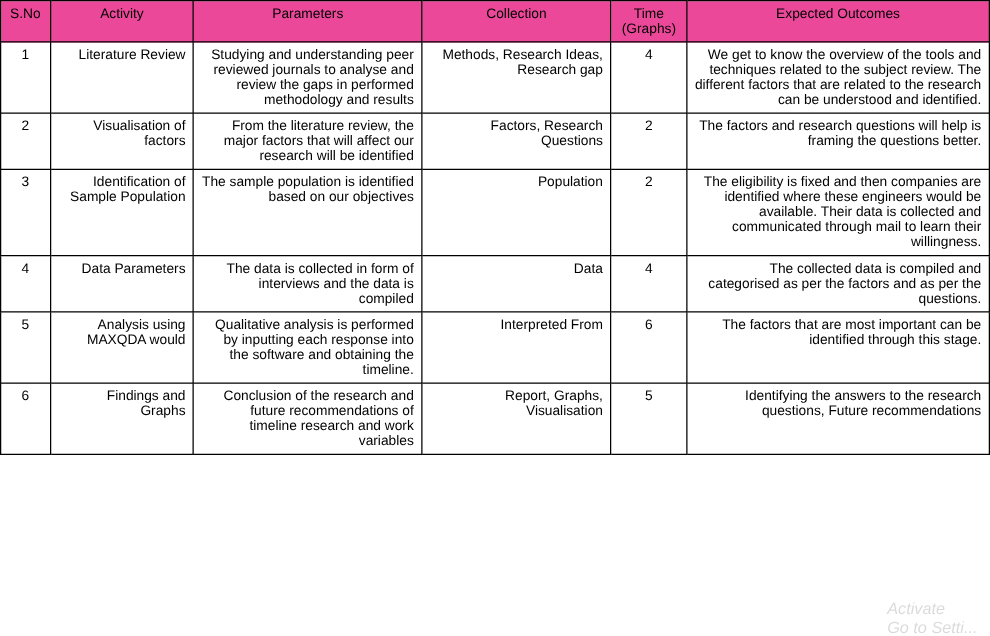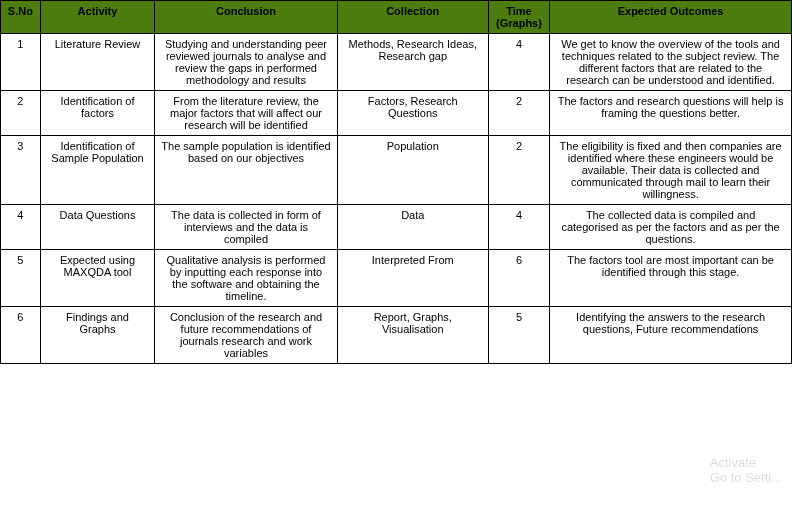--- a/index.html
+++ b/index.html
@@ -14,105 +14,106 @@
     }
     table {
       width: 792px;
       border-collapse: collapse;
       border: 1px solid #000;
     }
     th, td {
       border: 1px solid #000;
       padding: 4px 6px;
       vertical-align: top;
-      text-align: center;
+      text-align: right;
     }
     th {
       text-align: center;
-      font-weight: bold;
-      background: #4d7c0f;
+      font-weight: normal;
+      background: #ec4899;
     }
     td.center {
       text-align: center;
     }
     .watermark {
       position: absolute;
-      bottom: 24px;
+      bottom: 0;
       right: 10px;
       color: rgba(0,0,0,0.15);
       font-size: 13px;
+      font-style: italic;
       pointer-events: none;
       margin-top: 44px;
     }
     .col-sno { width: 38px; }
     .col-activity { width: 110px; }
     .col-description { width: 175px; }
     .col-parameters { width: 145px; }
     .col-time { width: 58px; }
     .col-expected { width: 232px; }
   </style>
 </head>
 <body>
 
 <table>
   <thead>
     <tr>
       <th class="col-sno">S.No</th>
       <th class="col-activity">Activity</th>
-      <th class="col-description">Conclusion</th>
+      <th class="col-description">Parameters</th>
       <th class="col-parameters">Collection</th>
       <th class="col-time">Time (Graphs)</th>
       <th class="col-expected">Expected Outcomes</th>
     </tr>
   </thead>
   <tbody id="table-body">
   <tr>
         <td class="center">1</td>
         <td>Literature Review</td>
         <td>Studying and understanding peer reviewed journals to analyse and review the gaps in performed methodology and results</td>
         <td>Methods, Research Ideas, Research gap</td>
         <td class="center">4</td>
         <td>We get to know the overview of the tools and techniques related to the subject review. The different factors that are related to the research can be understood and identified.</td>
       </tr>
       <tr>
         <td class="center">2</td>
-        <td>Identification of factors</td>
+        <td>Visualisation of factors</td>
         <td>From the literature review, the major factors that will affect our research will be identified</td>
         <td>Factors, Research Questions</td>
         <td class="center">2</td>
         <td>The factors and research questions will help is framing the questions better.</td>
       </tr>
       <tr>
         <td class="center">3</td>
         <td>Identification of Sample Population</td>
         <td>The sample population is identified based on our objectives</td>
         <td>Population</td>
         <td class="center">2</td>
         <td>The eligibility is fixed and then companies are identified where these engineers would be available. Their data is collected and communicated through mail to learn their willingness.</td>
       </tr>
       <tr>
         <td class="center">4</td>
-        <td>Data Questions</td>
+        <td>Data Parameters</td>
         <td>The data is collected in form of interviews and the data is compiled</td>
         <td>Data</td>
         <td class="center">4</td>
         <td>The collected data is compiled and categorised as per the factors and as per the questions.</td>
       </tr>
       <tr>
         <td class="center">5</td>
-        <td>Expected using MAXQDA tool</td>
+        <td>Analysis using MAXQDA would</td>
         <td>Qualitative analysis is performed by inputting each response into the software and obtaining the timeline.</td>
         <td>Interpreted From</td>
         <td class="center">6</td>
-        <td>The factors tool are most important can be identified through this stage.</td>
+        <td>The factors that are most important can be identified through this stage.</td>
       </tr>
       <tr>
         <td class="center">6</td>
         <td>Findings and Graphs</td>
-        <td>Conclusion of the research and future recommendations of journals research and work variables</td>
+        <td>Conclusion of the research and future recommendations of timeline research and work variables</td>
         <td>Report, Graphs, Visualisation</td>
         <td class="center">5</td>
         <td>Identifying the answers to the research questions, Future recommendations</td>
       </tr>
     </tbody>
 </table>
 
 <div class="watermark">Activate<br>Go to Setti...</div>
 
 </body></html>

